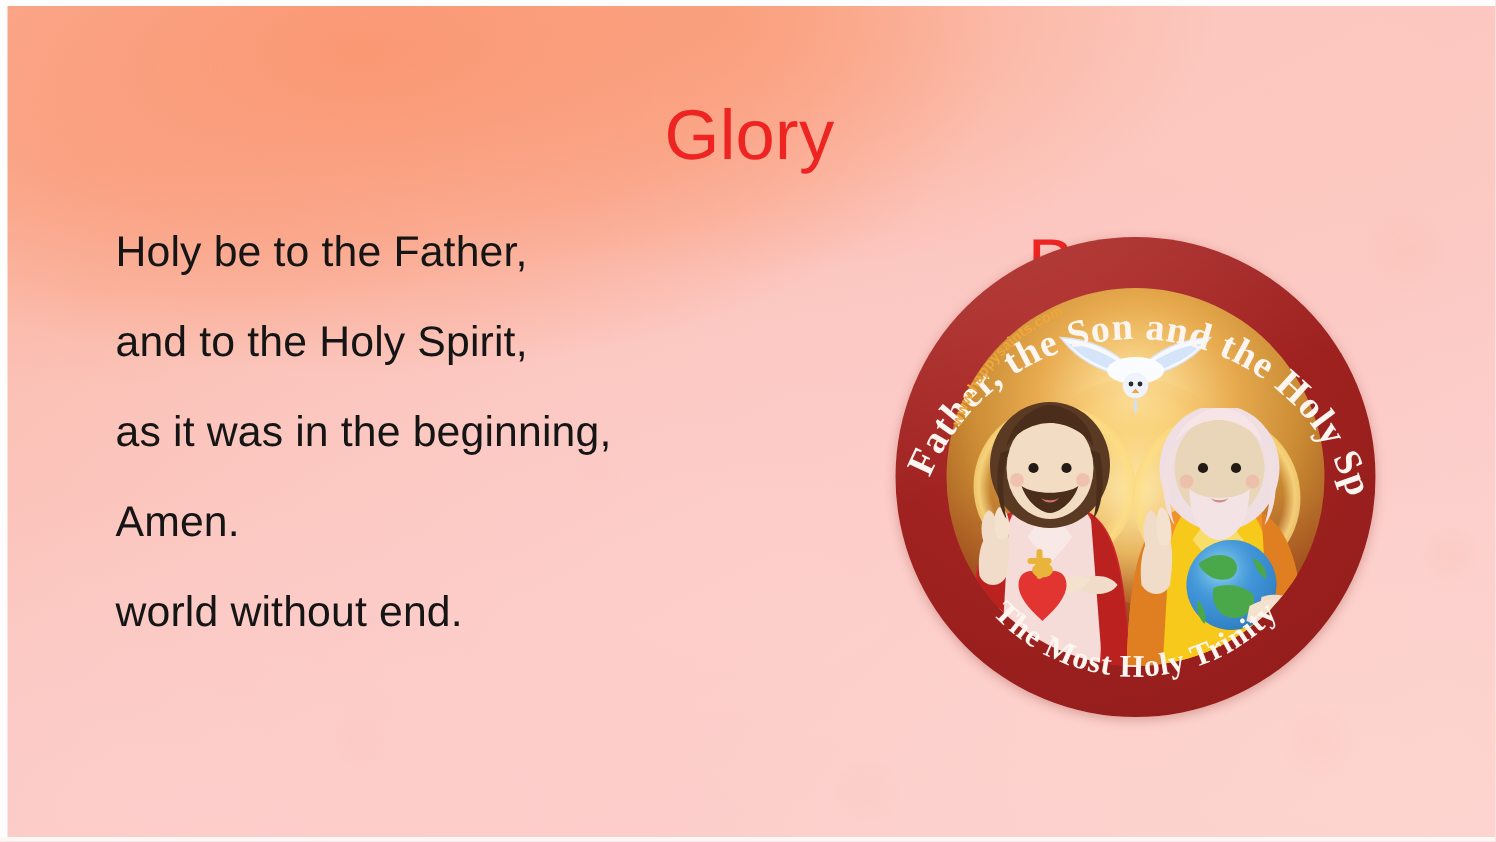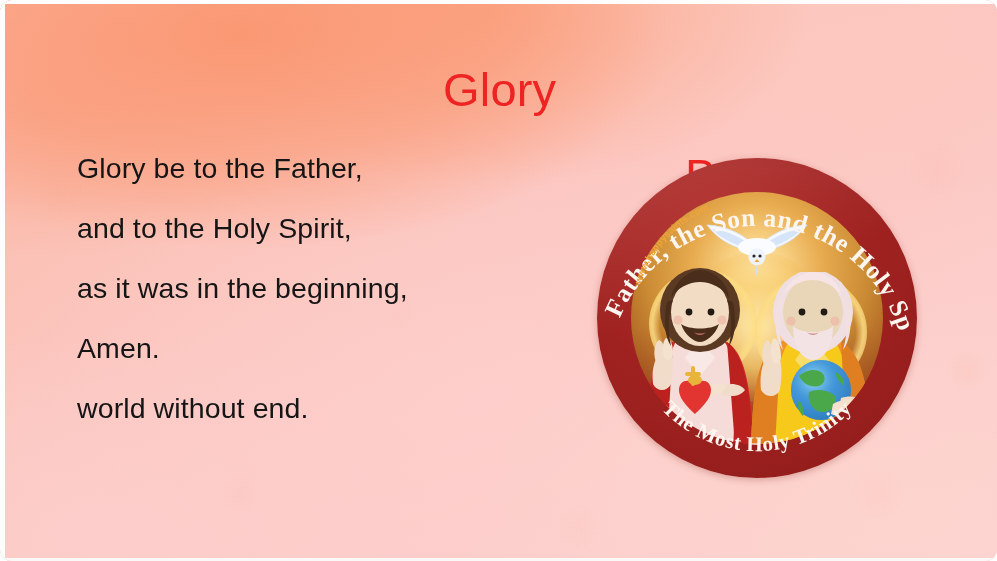--- a/index.html
+++ b/index.html
@@ -9,21 +9,20 @@
     background: #ffffff;
   }
   #slide {
     position: relative;
     width: 997px;
     height: 561px;
     overflow: hidden;
     background: #fac3be;
     font-family: "Liberation Sans", sans-serif;
     box-sizing: border-box;
-    border-radius: 12px;
   }
 
   
   .bg-base {
     position: absolute;
     inset: 0;
     background:
       radial-gradient(ellipse 58% 52% at 24% 6%,   rgba(250,150,112,0.95) 0%, rgba(250,150,112,0.55) 42%, rgba(250,150,112,0.0) 74%),
       radial-gradient(ellipse 46% 44% at 49% 2%,   rgba(251,161,124,0.72) 0%, rgba(251,161,124,0.0) 70%),
       radial-gradient(ellipse 40% 36% at 4% 20%,   rgba(249,167,139,0.62) 0%, rgba(249,167,139,0.0) 72%),
@@ -177,21 +176,21 @@
   <div class="bg-edge-top"></div>
   <div class="bg-edge-left"></div>
   <div class="bg-edge-bottom"></div>
 
   <div class="title-block">
     <div class="title-line-1">Glory</div>
     <div class="title-line-2">Be</div>
   </div>
 
   <div class="prayer">
-    <span class="prayer-line">Glory be to the Father,</span>
+    <span class="prayer-line">Holy be to the Father,</span>
     <span class="prayer-line">and to the Holy Spirit,</span>
     <span class="prayer-line">as it was in the beginning,</span>
     <span class="prayer-line">Amen.</span>
     <span class="prayer-line">world without end.</span>
   </div>
 
   <div class="badge">
     <div class="badge-ring"></div>
     <div class="badge-ring-hi"></div>
 

